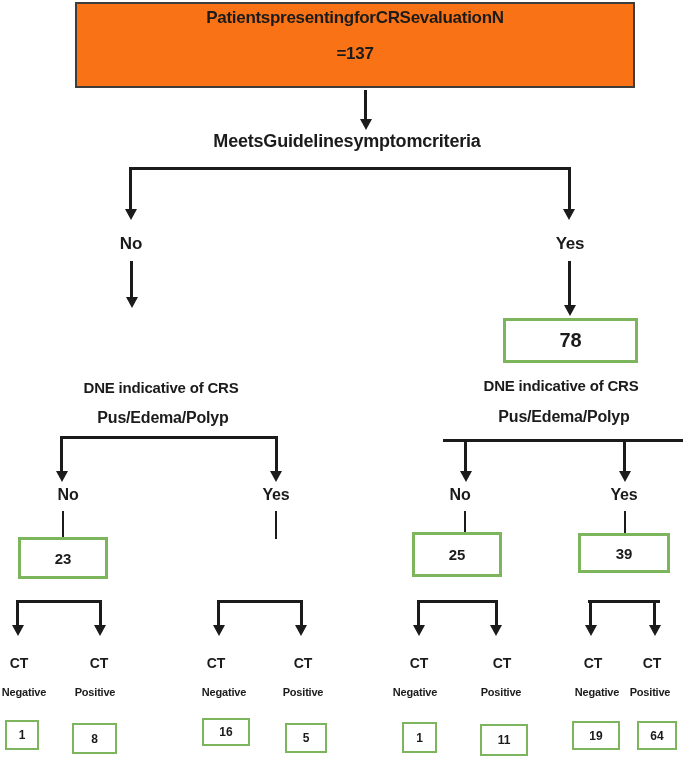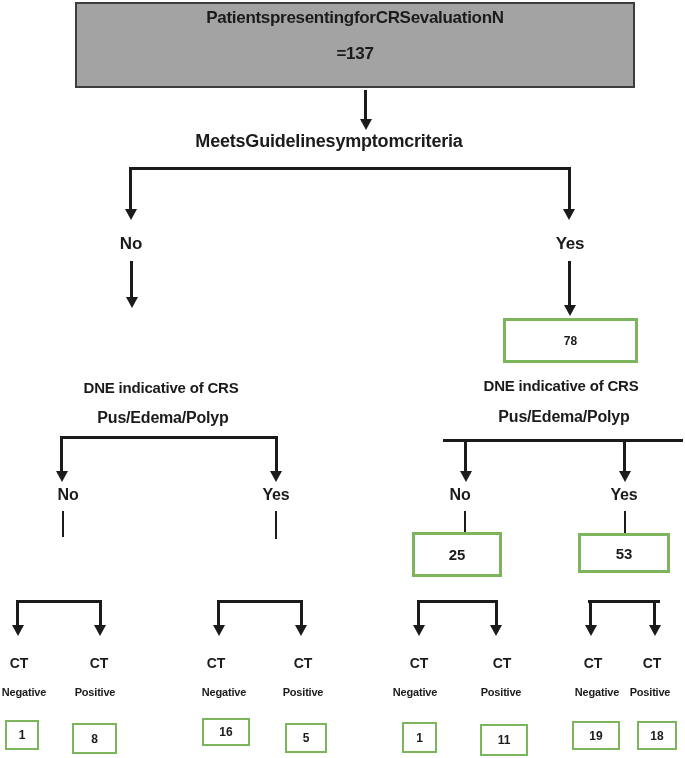--- a/index.html
+++ b/index.html
@@ -2,21 +2,21 @@
 <html style="--green: #7db55c; --line: #1b1b1b; --tborder: #3d3d3d;"><head>
 <meta charset="utf-8">
 <style>
   html,body{margin:0;padding:0;background:#ffffff;}
   .canvas{
     position:relative;width:685px;height:758px;background:#ffffff;
     font-family:"Liberation Sans",sans-serif;font-weight:700;color:var(--line,#1b1b1b);
     overflow:hidden;
   }
   .canvas *{box-sizing:border-box;}
-  .obox{position:absolute;border:2px solid var(--tborder,#3d3d3d);background:#a3a3a3;text-align:center;}
+  .obox{position:absolute;border:2px solid var(--tborder,#3d3d3d);background:#f97316;text-align:center;}
   .tline1{margin-top:4px;font-size:17px;letter-spacing:-0.3px;}
   .tline2{margin-top:16px;font-size:17px;letter-spacing:-0.3px;}
   .gbox{
     position:absolute;border:3px solid var(--green,#7db55c);background:#fff;
     display:flex;align-items:center;justify-content:center;
   }
   .gbox.thin{border-width:2px;}
   .vline{position:absolute;width:3px;background:var(--line,#1b1b1b);}
   .vline.thin{width:2px;}
   .hline{position:absolute;height:3px;background:var(--line,#1b1b1b);}
@@ -34,35 +34,35 @@
 <div class="canvas">
 
   <div class="obox" style="left:75px;top:2px;width:560px;height:86px">
     <div class="tline1">PatientspresentingforCRSevaluationN</div>
     <div class="tline2">=137</div>
   </div>
 
   <div class="vline" style="left:364px;top:90px;height:30px"></div>
   <div class="ah" style="left:366px;top:119px"></div>
 
-  <div class="lbl" style="left:49px;top:131px;width:560px;font-size:18px">MeetsGuidelinesymptomcriteria</div>
+  <div class="lbl" style="left:67px;top:131px;width:560px;font-size:18px">MeetsGuidelinesymptomcriteria</div>
 
   <div class="tee" style="left:129px;top:167px;width:442px;height:43px"></div>
   <div class="ah" style="left:131px;top:209px"></div>
   <div class="ah" style="left:569px;top:209px"></div>
 
   <div class="lbl" style="left:91px;top:234px;width:80px;font-size:17px">No</div>
   <div class="lbl" style="left:530px;top:234px;width:80px;font-size:17px">Yes</div>
 
   <div class="vline" style="left:130px;top:261px;height:37px"></div>
   <div class="ah" style="left:132px;top:297px"></div>
   <div class="vline" style="left:568px;top:261px;height:45px"></div>
   <div class="ah" style="left:570px;top:305px"></div>
 
-  <div class="gbox" style="left:503px;top:318px;width:135px;height:45px;font-size:12px">78</div>
+  <div class="gbox" style="left:503px;top:318px;width:135px;height:45px;font-size:20px">78</div>
 
   <div class="lbl" style="left:61px;top:379px;width:200px;font-size:15px">DNE indicative of CRS</div>
   <div class="lbl" style="left:63px;top:409px;width:200px;font-size:16px">Pus/Edema/Polyp</div>
 
   <div class="lbl" style="left:461px;top:377px;width:200px;font-size:15px">DNE indicative of CRS</div>
   <div class="lbl" style="left:464px;top:408px;width:200px;font-size:16px">Pus/Edema/Polyp</div>
 
   <div class="tee" style="left:60px;top:436px;width:218px;height:37px"></div>
   <div class="ah" style="left:62px;top:471px"></div>
   <div class="ah" style="left:276px;top:471px"></div>
@@ -76,22 +76,23 @@
   <div class="lbl" style="left:28px;top:486px;width:80px;font-size:16px">No</div>
   <div class="lbl" style="left:236px;top:486px;width:80px;font-size:16px">Yes</div>
   <div class="lbl" style="left:420px;top:486px;width:80px;font-size:16px">No</div>
   <div class="lbl" style="left:584px;top:486px;width:80px;font-size:16px">Yes</div>
 
   <div class="vline thin" style="left:62px;top:511px;height:26px"></div>
   <div class="vline thin" style="left:275px;top:511px;height:28px"></div>
   <div class="vline thin" style="left:464px;top:511px;height:21px"></div>
   <div class="vline thin" style="left:624px;top:511px;height:22px"></div>
 
+  <div class="gbox" style="left:18px;top:537px;width:90px;height:42px;font-size:15px">23</div>
   <div class="gbox" style="left:412px;top:532px;width:90px;height:45px;font-size:15px">25</div>
-  <div class="gbox" style="left:578px;top:533px;width:92px;height:40px;font-size:15px">53</div>
+  <div class="gbox" style="left:578px;top:533px;width:92px;height:40px;font-size:15px">39</div>
 
   <div class="tee" style="left:16px;top:600px;width:86px;height:27px"></div>
   <div class="ah" style="left:18px;top:625px"></div>
   <div class="ah" style="left:100px;top:625px"></div>
 
   <div class="tee" style="left:217px;top:600px;width:86px;height:27px"></div>
   <div class="ah" style="left:219px;top:625px"></div>
   <div class="ah" style="left:301px;top:625px"></div>
 
   <div class="tee" style="left:417px;top:600px;width:81px;height:27px"></div>
@@ -122,15 +123,15 @@
   <div class="lbl" style="left:565px;top:686px;width:64px;font-size:11px">Negative</div>
   <div class="lbl" style="left:618px;top:686px;width:64px;font-size:11px">Positive</div>
 
   <div class="gbox thin" style="left:5px;top:720px;width:34px;height:30px;font-size:12px">1</div>
   <div class="gbox thin" style="left:72px;top:723px;width:45px;height:31px;font-size:12px">8</div>
   <div class="gbox thin" style="left:202px;top:718px;width:48px;height:28px;font-size:12px">16</div>
   <div class="gbox thin" style="left:285px;top:723px;width:42px;height:30px;font-size:12px">5</div>
   <div class="gbox thin" style="left:402px;top:722px;width:35px;height:31px;font-size:12px">1</div>
   <div class="gbox thin" style="left:480px;top:724px;width:48px;height:32px;font-size:12px">11</div>
   <div class="gbox thin" style="left:572px;top:721px;width:48px;height:29px;font-size:12px">19</div>
-  <div class="gbox thin" style="left:637px;top:721px;width:40px;height:29px;font-size:12px">18</div>
+  <div class="gbox thin" style="left:637px;top:721px;width:40px;height:29px;font-size:12px">64</div>
 
 </div>
 
 </body></html>

